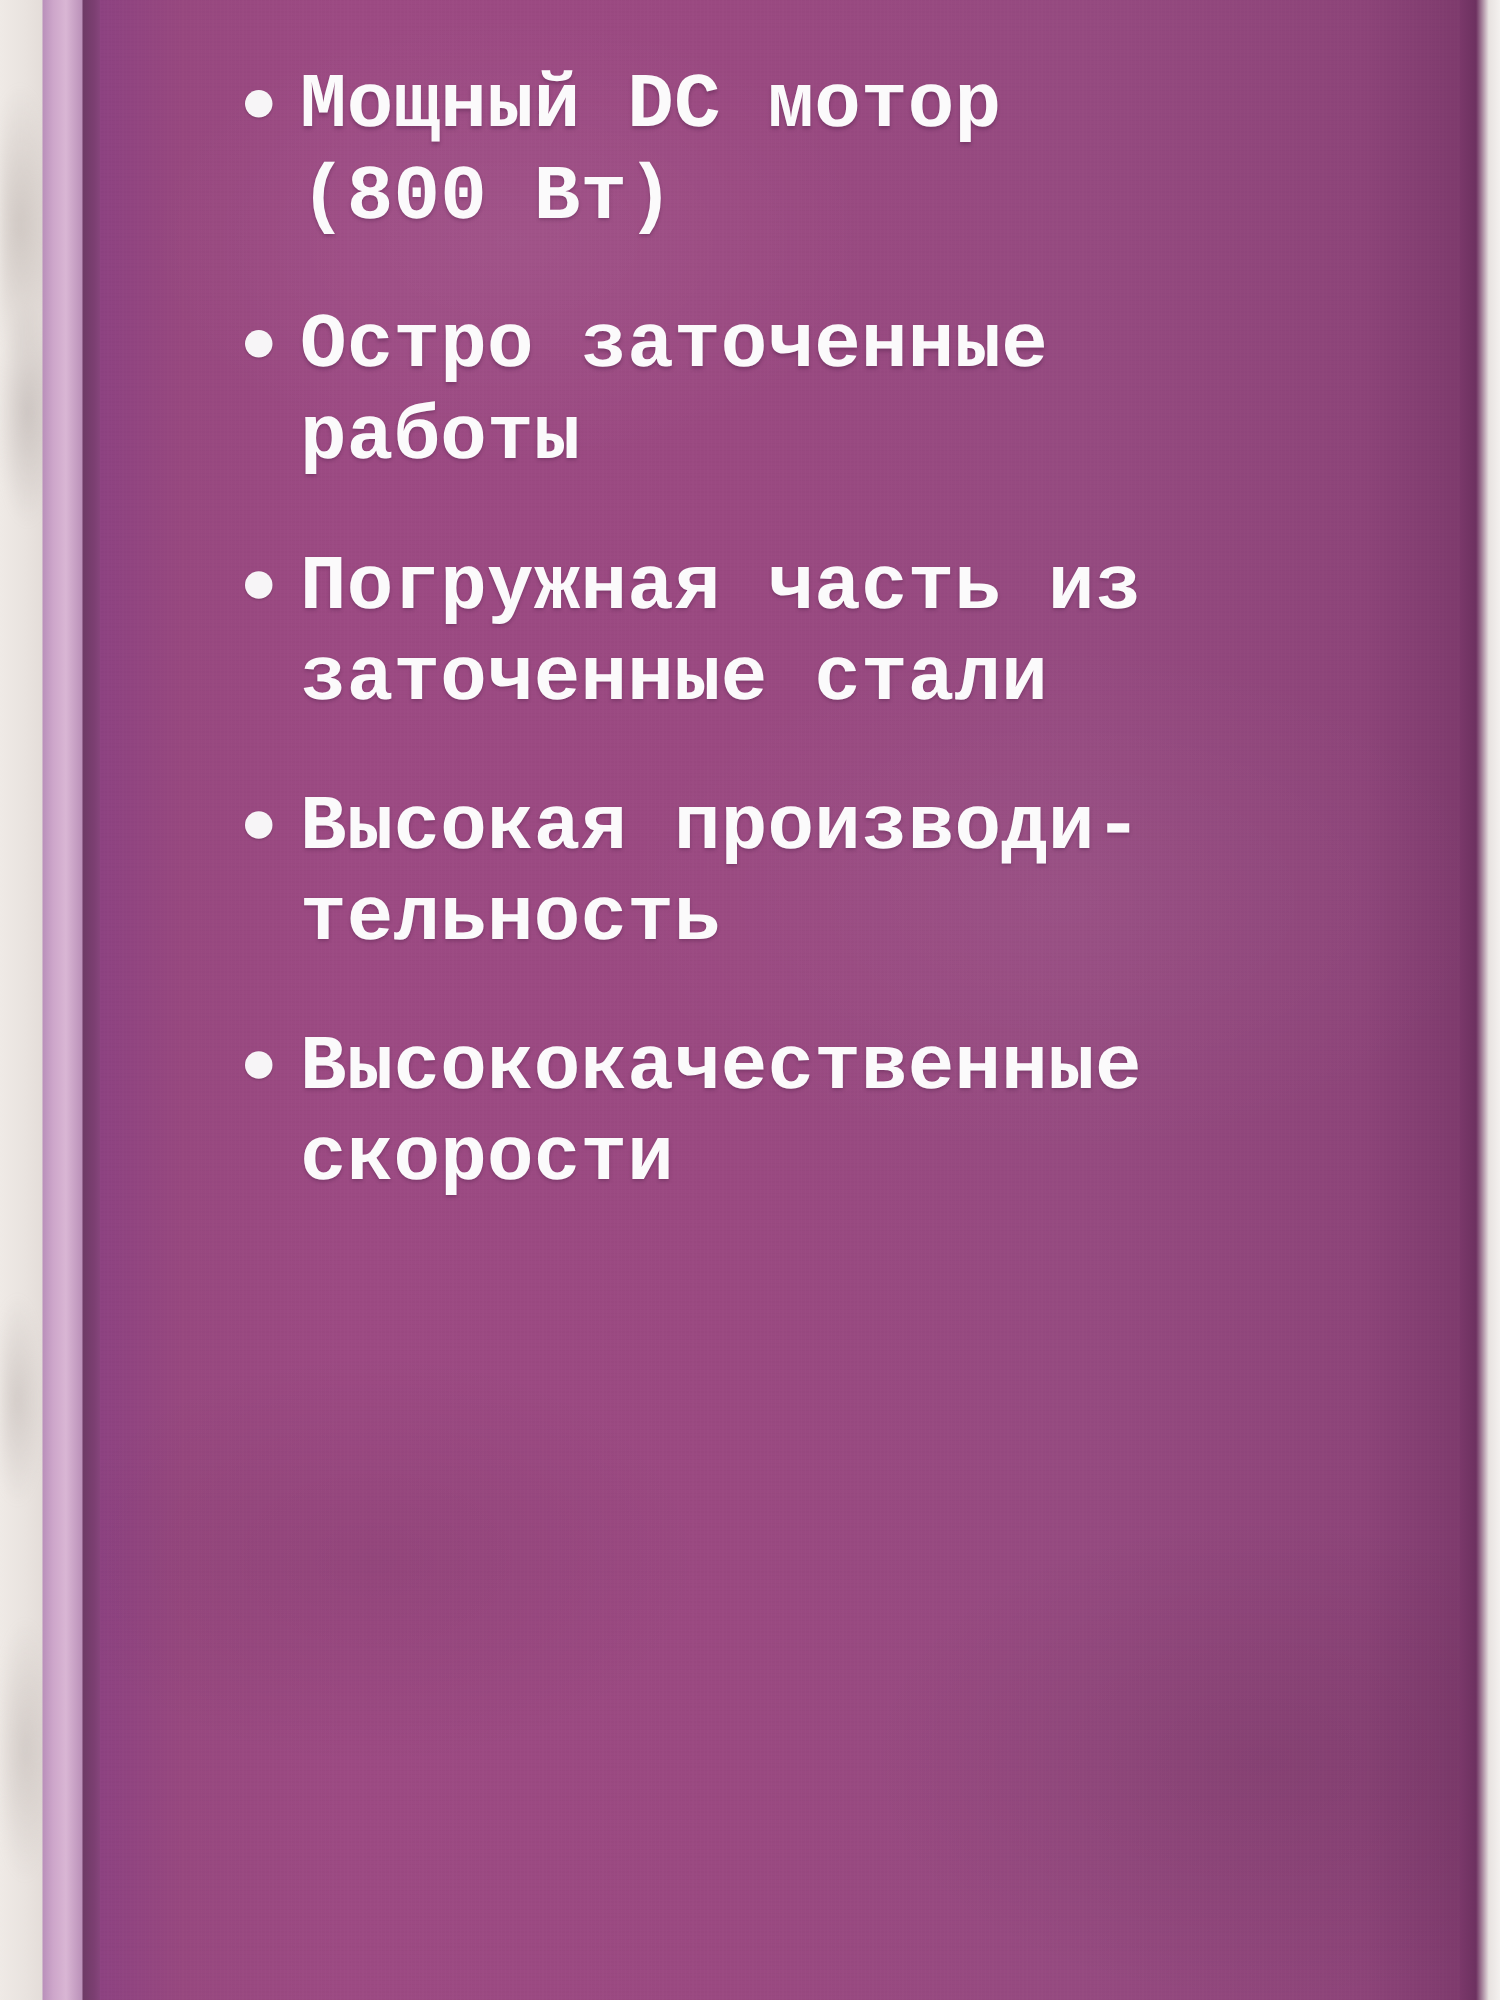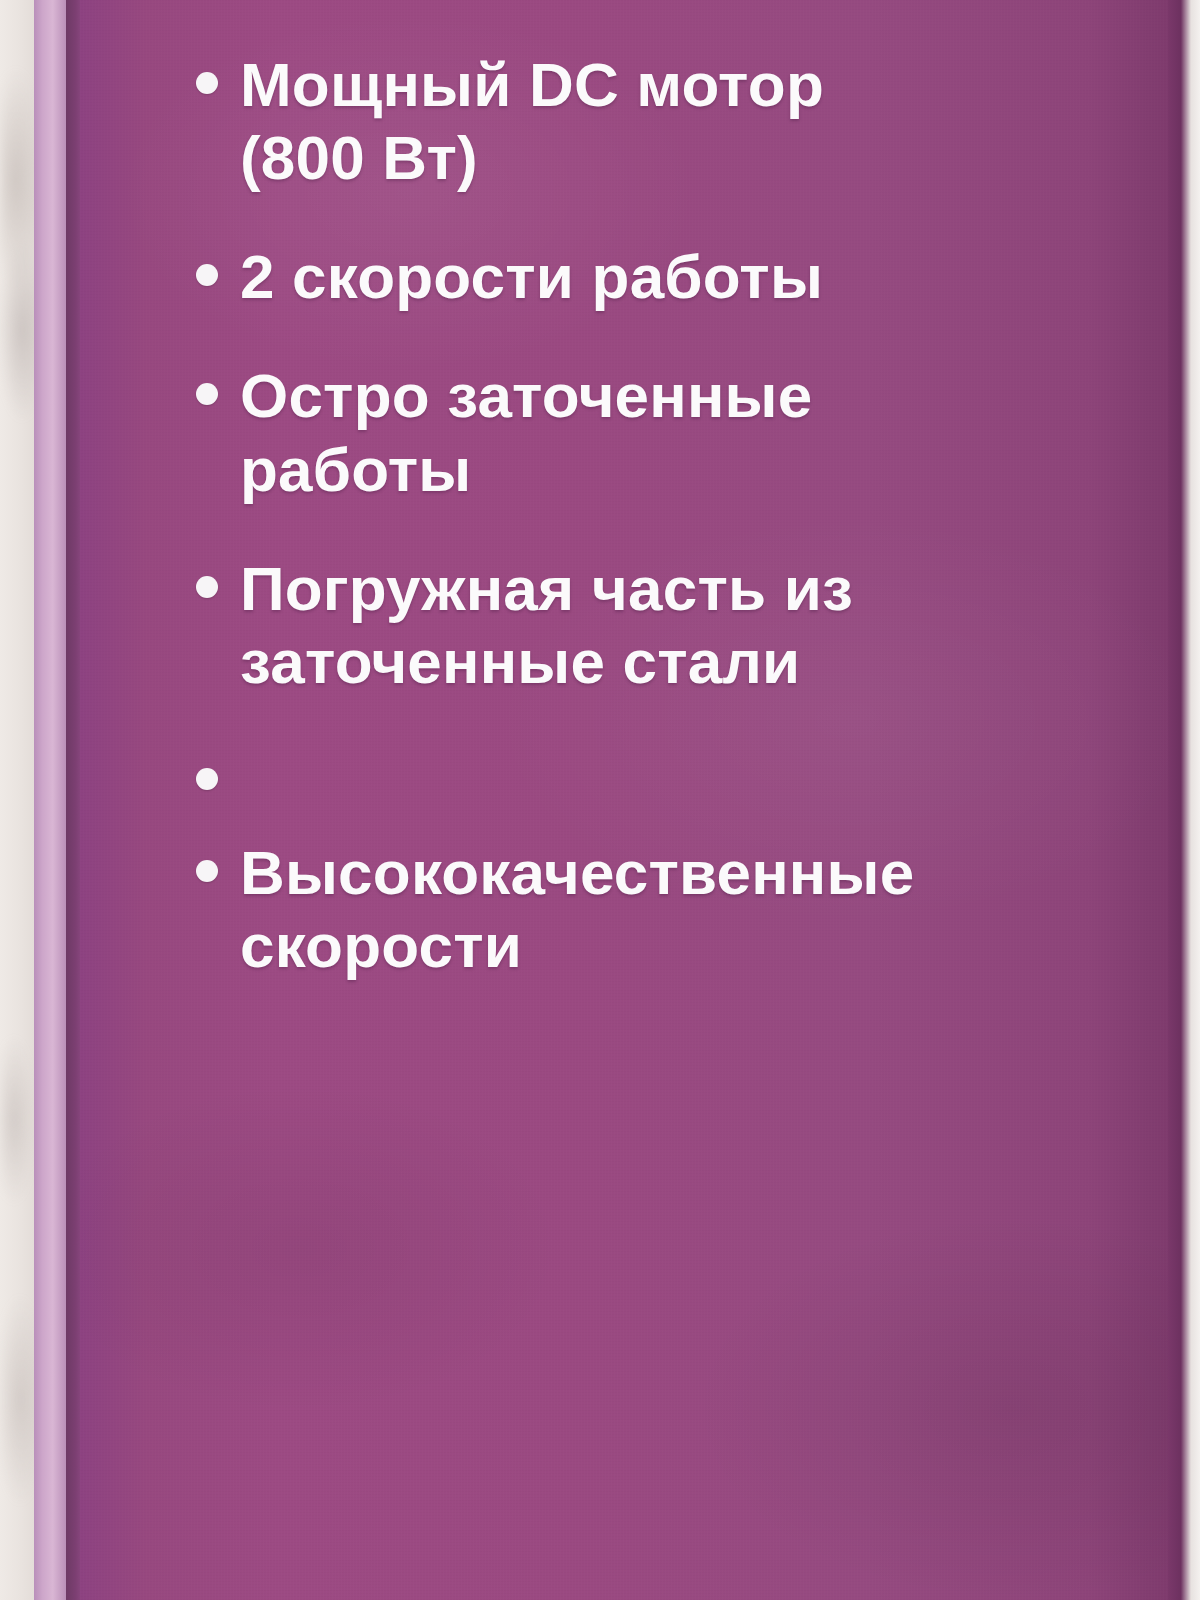--- a/index.html
+++ b/index.html
@@ -6,21 +6,21 @@
     margin: 0;
     padding: 0;
     background: #ffffff;
   }
   #shot {
     position: relative;
     width: 1200px;
     height: 1600px;
     overflow: hidden;
     background: #f2f0ef;
-    font-family: Liberation Sans, sans-serif;
+    font-family: Liberation Mono, monospace;
   }
 
   
   .bg-left {
     position: absolute;
     left: 0; top: 0;
     width: 60px; height: 1600px;
     background:
       linear-gradient(to right,
         #efeae6 0%,
@@ -156,38 +156,35 @@
 
   <div class="edge-right"></div>
 
   <div class="features">
 
     <div class="feature narrow">
       <span class="bullet"></span>
       <span class="feature-text">Мощный DC мотор (800 Вт)</span>
     </div>
 
-    <div class="feature">
-      <span class="bullet"></span>
-      <span class="feature-text">2 скорости работы</span>
-    </div>
 
 
     <div class="feature narrow">
       <span class="bullet"></span>
       <span class="feature-text">Остро заточенные работы</span>
     </div>
 
     <div class="feature wide">
       <span class="bullet"></span>
       <span class="feature-text">Погружная часть из заточенные стали</span>
     </div>
 
     <div class="feature narrow">
       <span class="bullet"></span>
+      <span class="feature-text">Высокая производи-тельность</span>
     </div>
 
     <div class="feature wide">
       <span class="bullet"></span>
       <span class="feature-text">Высококачественные скорости</span>
     </div>
 
   </div>
 </div>
 

